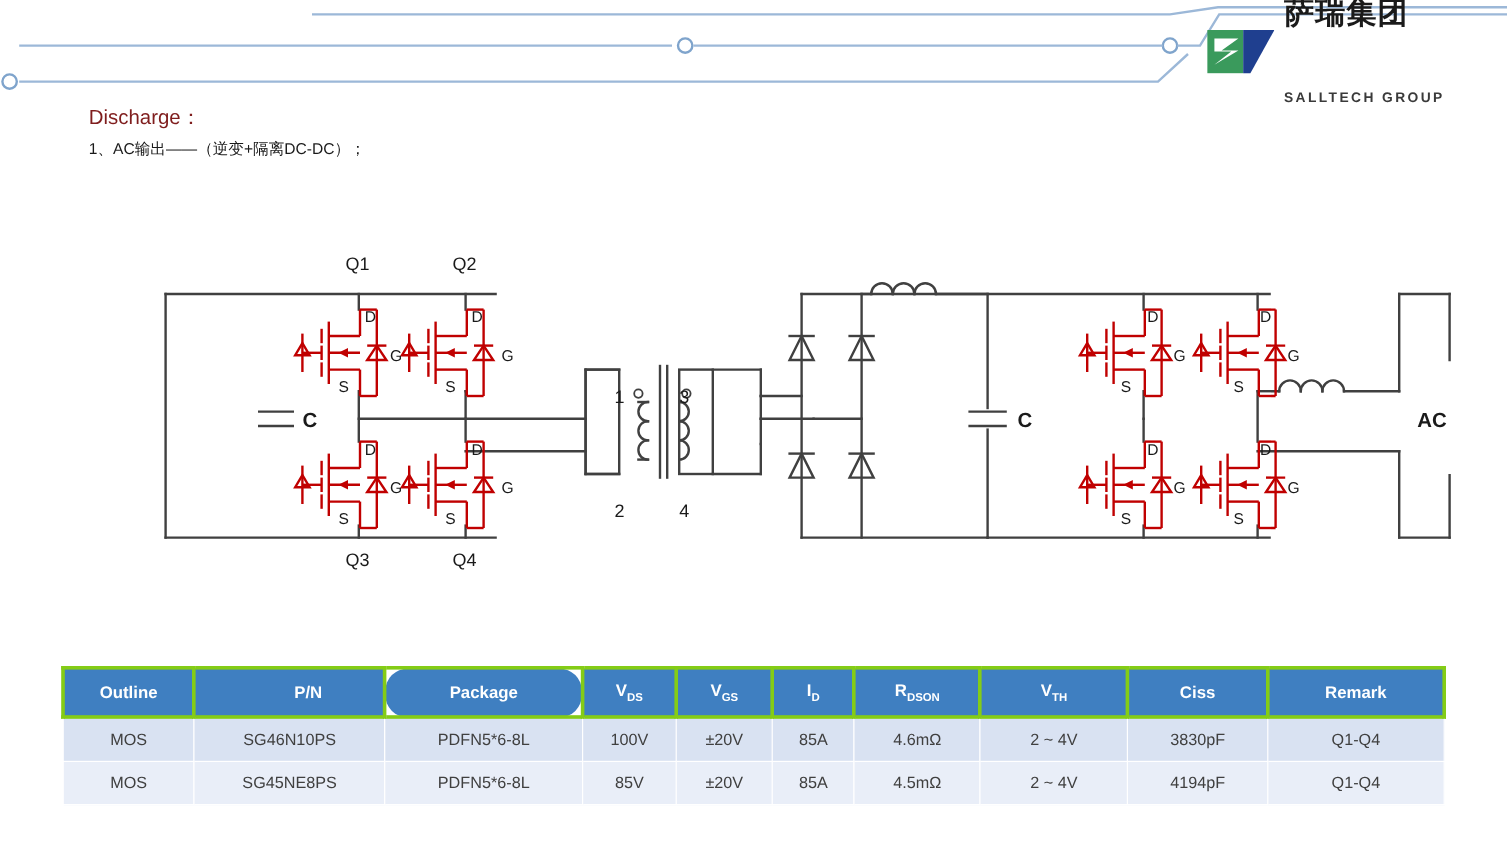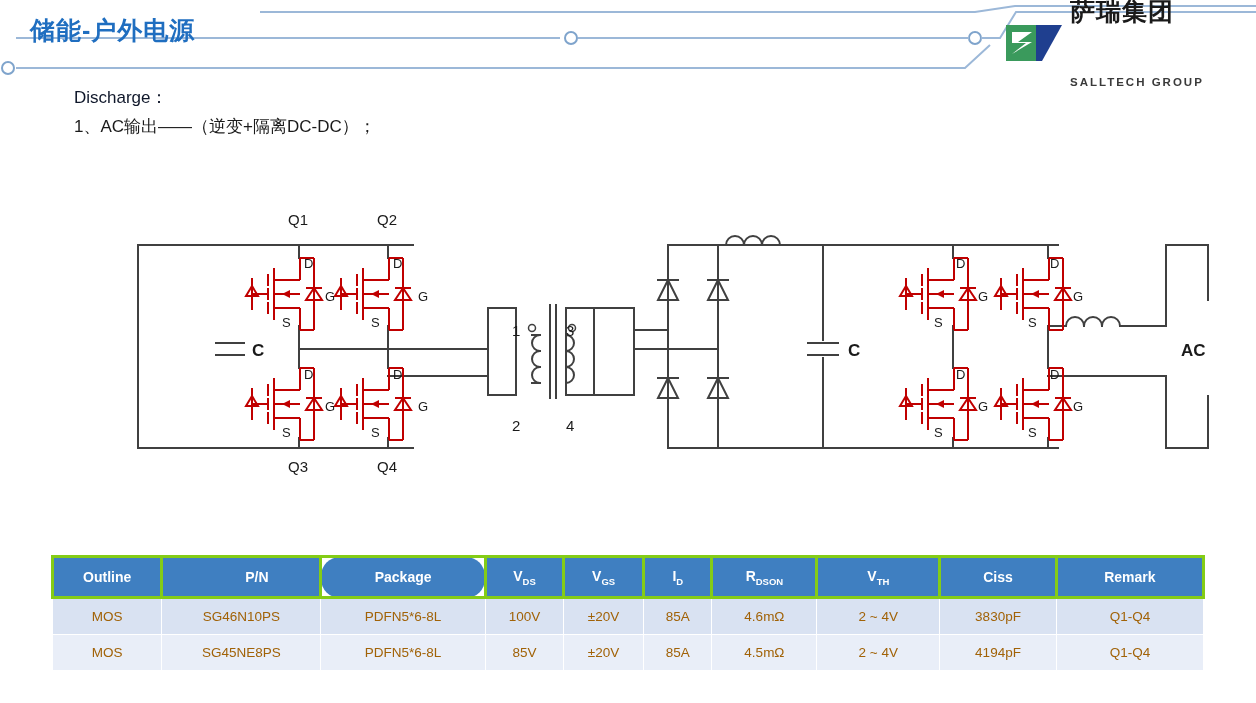--- a/index.html
+++ b/index.html
@@ -64,26 +64,26 @@
     color: #3a3a3a;
     letter-spacing: 2.0px;
     margin-top: 14px;
   }
 
   
   .txt-line1 {
     position: absolute;
     left: 74px; top: 86px;
     font-size: 17px;
-    color: #0f172a;
+    color: #7f1d1d;
   }
   .txt-line2 {
     position: absolute;
     left: 74px; top: 115px;
-    font-size: 17px;
+    font-size: 13px;
     color: #1a1a1a;
   }
 
   
   .schematic {
     position: absolute;
     left: 0; top: 200px;
     width: 1256px; height: 300px; padding-left: 48px;
   }
 
@@ -99,21 +99,21 @@
     background: #3f7fc1;
     color: #ffffff;
     font-weight: bold;
     height: 36px;
     border: 3px solid #84cc16;
     text-align: center;
     font-size: 14px;
   }
   .spec-table td {
     background: #d9e2f2;
-    color: #a16207;
+    color: #404040;
     height: 33px;
     border: 1px solid #ffffff;
     text-align: center;
   }
   .spec-table tr.alt td {
     background: #e9eef8;
   }
   .sub {
     font-size: 9.5px;
     vertical-align: sub;
@@ -140,21 +140,20 @@
     <circle cx="975" cy="38" r="6" fill="#ffffff" stroke="#7fa4cc" stroke-width="2"></circle>
     <path d="M 560 38 L 8 38 L 8 38" fill="none" stroke="#9cb8d8" stroke-width="0"></path>
     <path d="M 578 38 L 969 38" fill="none" stroke="#9cb8d8" stroke-width="2"></path>
     <path d="M 981 38 L 1256 38" fill="none" stroke="#9cb8d8" stroke-width="0"></path>
     <path d="M 981 38 L 1000 38 L 1016 12 L 1256 12" fill="none" stroke="#9cb8d8" stroke-width="2"></path>
     <path d="M 560 38 L 16 38" fill="none" stroke="#9cb8d8" stroke-width="2"></path>
 
     <path d="M 16 68 L 965 68 L 990 45" fill="none" stroke="#9cb8d8" stroke-width="2"></path>
     <circle cx="8" cy="68" r="6" fill="#ffffff" stroke="#7fa4cc" stroke-width="2"></circle>
   </svg>
-  <div class="header-title">储能-户外电源</div>
 
   <div class="logo-box">
     <div class="logo-mark">
       <svg width="56" height="40" viewBox="0 0 56 40">
         <rect x="0" y="2" width="30" height="36" fill="#3a9a5c"></rect>
         <path d="M 6 9 L 26 9 L 12 19 L 26 19 L 6 31 L 20 20 L 6 20 Z" fill="#ffffff"></path>
         <path d="M 30 2 L 56 2 L 36 38 L 30 38 Z" fill="#1f3f8f"></path>
       </svg>
     </div>
     <div class="logo-text-wrap">

